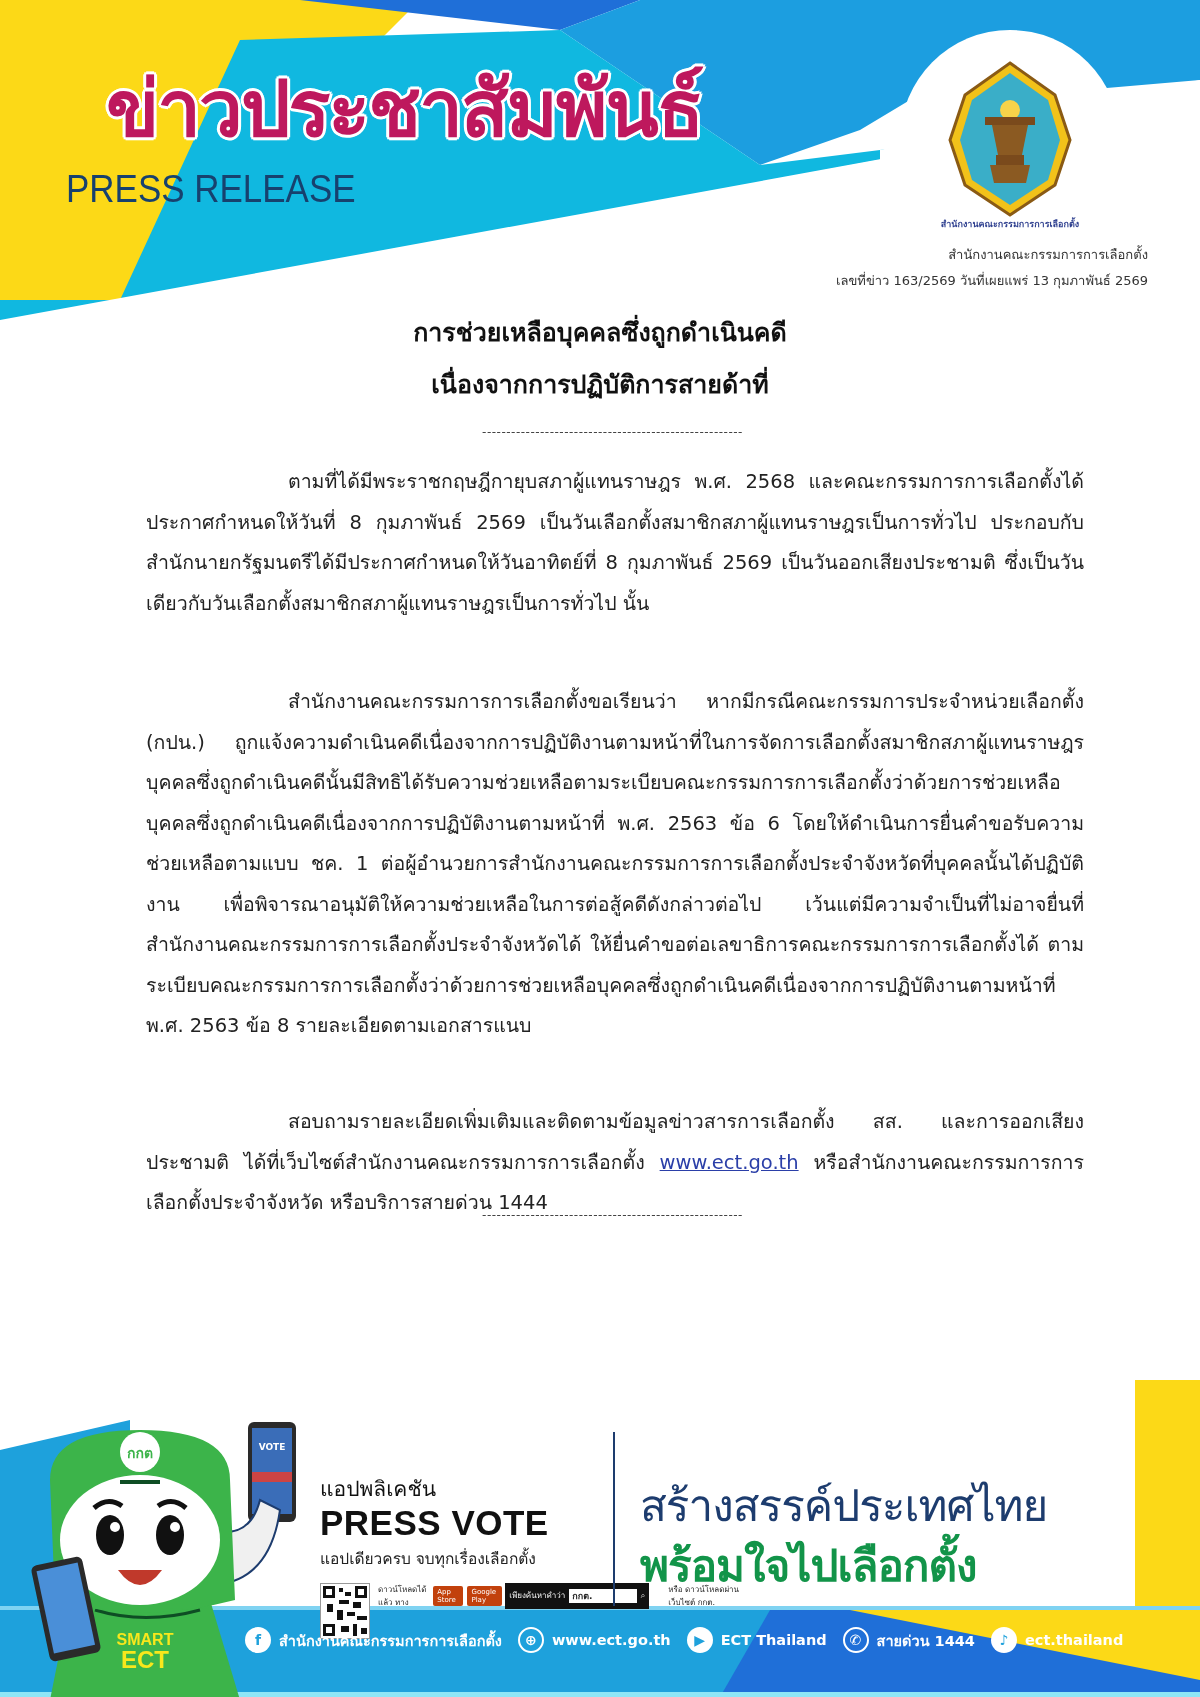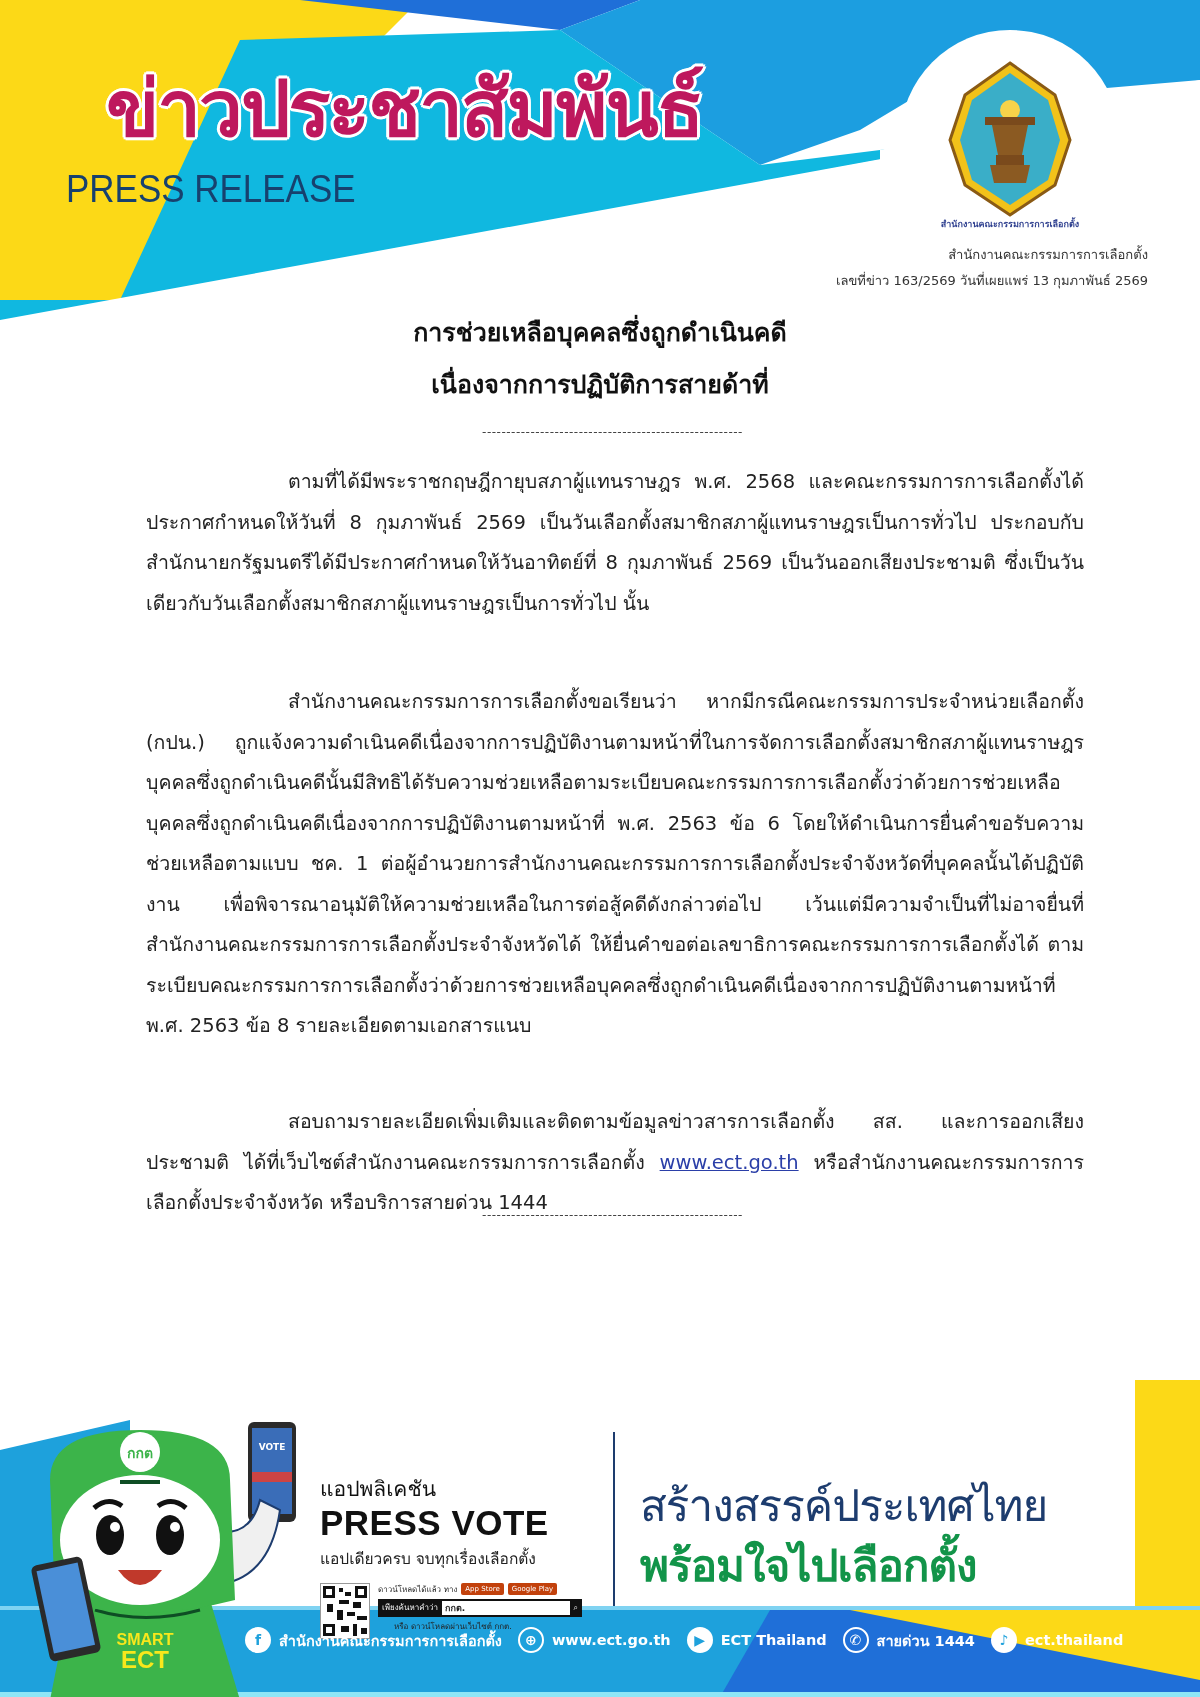--- a/index.html
+++ b/index.html
@@ -56,21 +56,21 @@
   
   .footer { position: absolute; left: 0; top: 1380px; width: 1200px; height: 317px; }
   .footer svg.fbg { position: absolute; left: 0; top: 0; }
   .mascot-wrap { position: absolute; left: 10px; top: 30px; width: 290px; height: 290px; }
   .app-block { position: absolute; left: 320px; top: 92px; width: 260px; }
   .app-line1 { font-size: 21px; color: #111; }
   .app-line2 { font-family: "Liberation Sans", sans-serif; font-weight: bold; font-size: 35px; color: #111; line-height: 1.05; letter-spacing: 0.5px; }
   .app-line3 { font-size: 15.5px; color: #222; margin-top: 4px; }
   .qr-row { display: flex; margin-top: 12px; gap: 8px; align-items: flex-start; }
   .qr { width: 50px; height: 56px; border: 1px solid #999; padding: 2px; background: #fff; }
-  .qr-right { display: flex; flex-direction: column; gap: 3px; }
+  .qr-right { display: flex; flex-direction: row; gap: 3px; }
   .dl-row { display: flex; align-items: center; gap: 4px; font-size: 8px; color: #222; }
   .store-btn { background: #c2410c; color: #fff; font-size: 7px; padding: 2px 4px; border-radius: 2px; }
   .search-bar { display: flex; align-items: center; background: #111; color: #fff; font-size: 8px; padding: 2px 4px; width: 204px; gap: 4px; }
   .search-bar .sfield { background: #fff; color: #222; flex: 1; padding: 0 3px; font-size: 9px; font-weight: bold; }
   .web-dl { font-size: 8px; color: #222; margin-left: 16px; }
   .divider { position: absolute; left: 613px; top: 52px; width: 2px; height: 174px; background: #1d3c6e; }
   .slogan1 { position: absolute; left: 640px; top: 90px; font-size: 44px; color: #1d3c6e; letter-spacing: -1px; }
   .slogan2 { position: absolute; left: 640px; top: 150px; font-size: 44px; font-weight: bold; color: #129449; letter-spacing: -1px; }
 
   .contact-bar { position: absolute; left: 245px; top: 247px; display: flex; align-items: center; gap: 10px; color: #fff; font-weight: bold; font-size: 14.5px; white-space: nowrap; }

